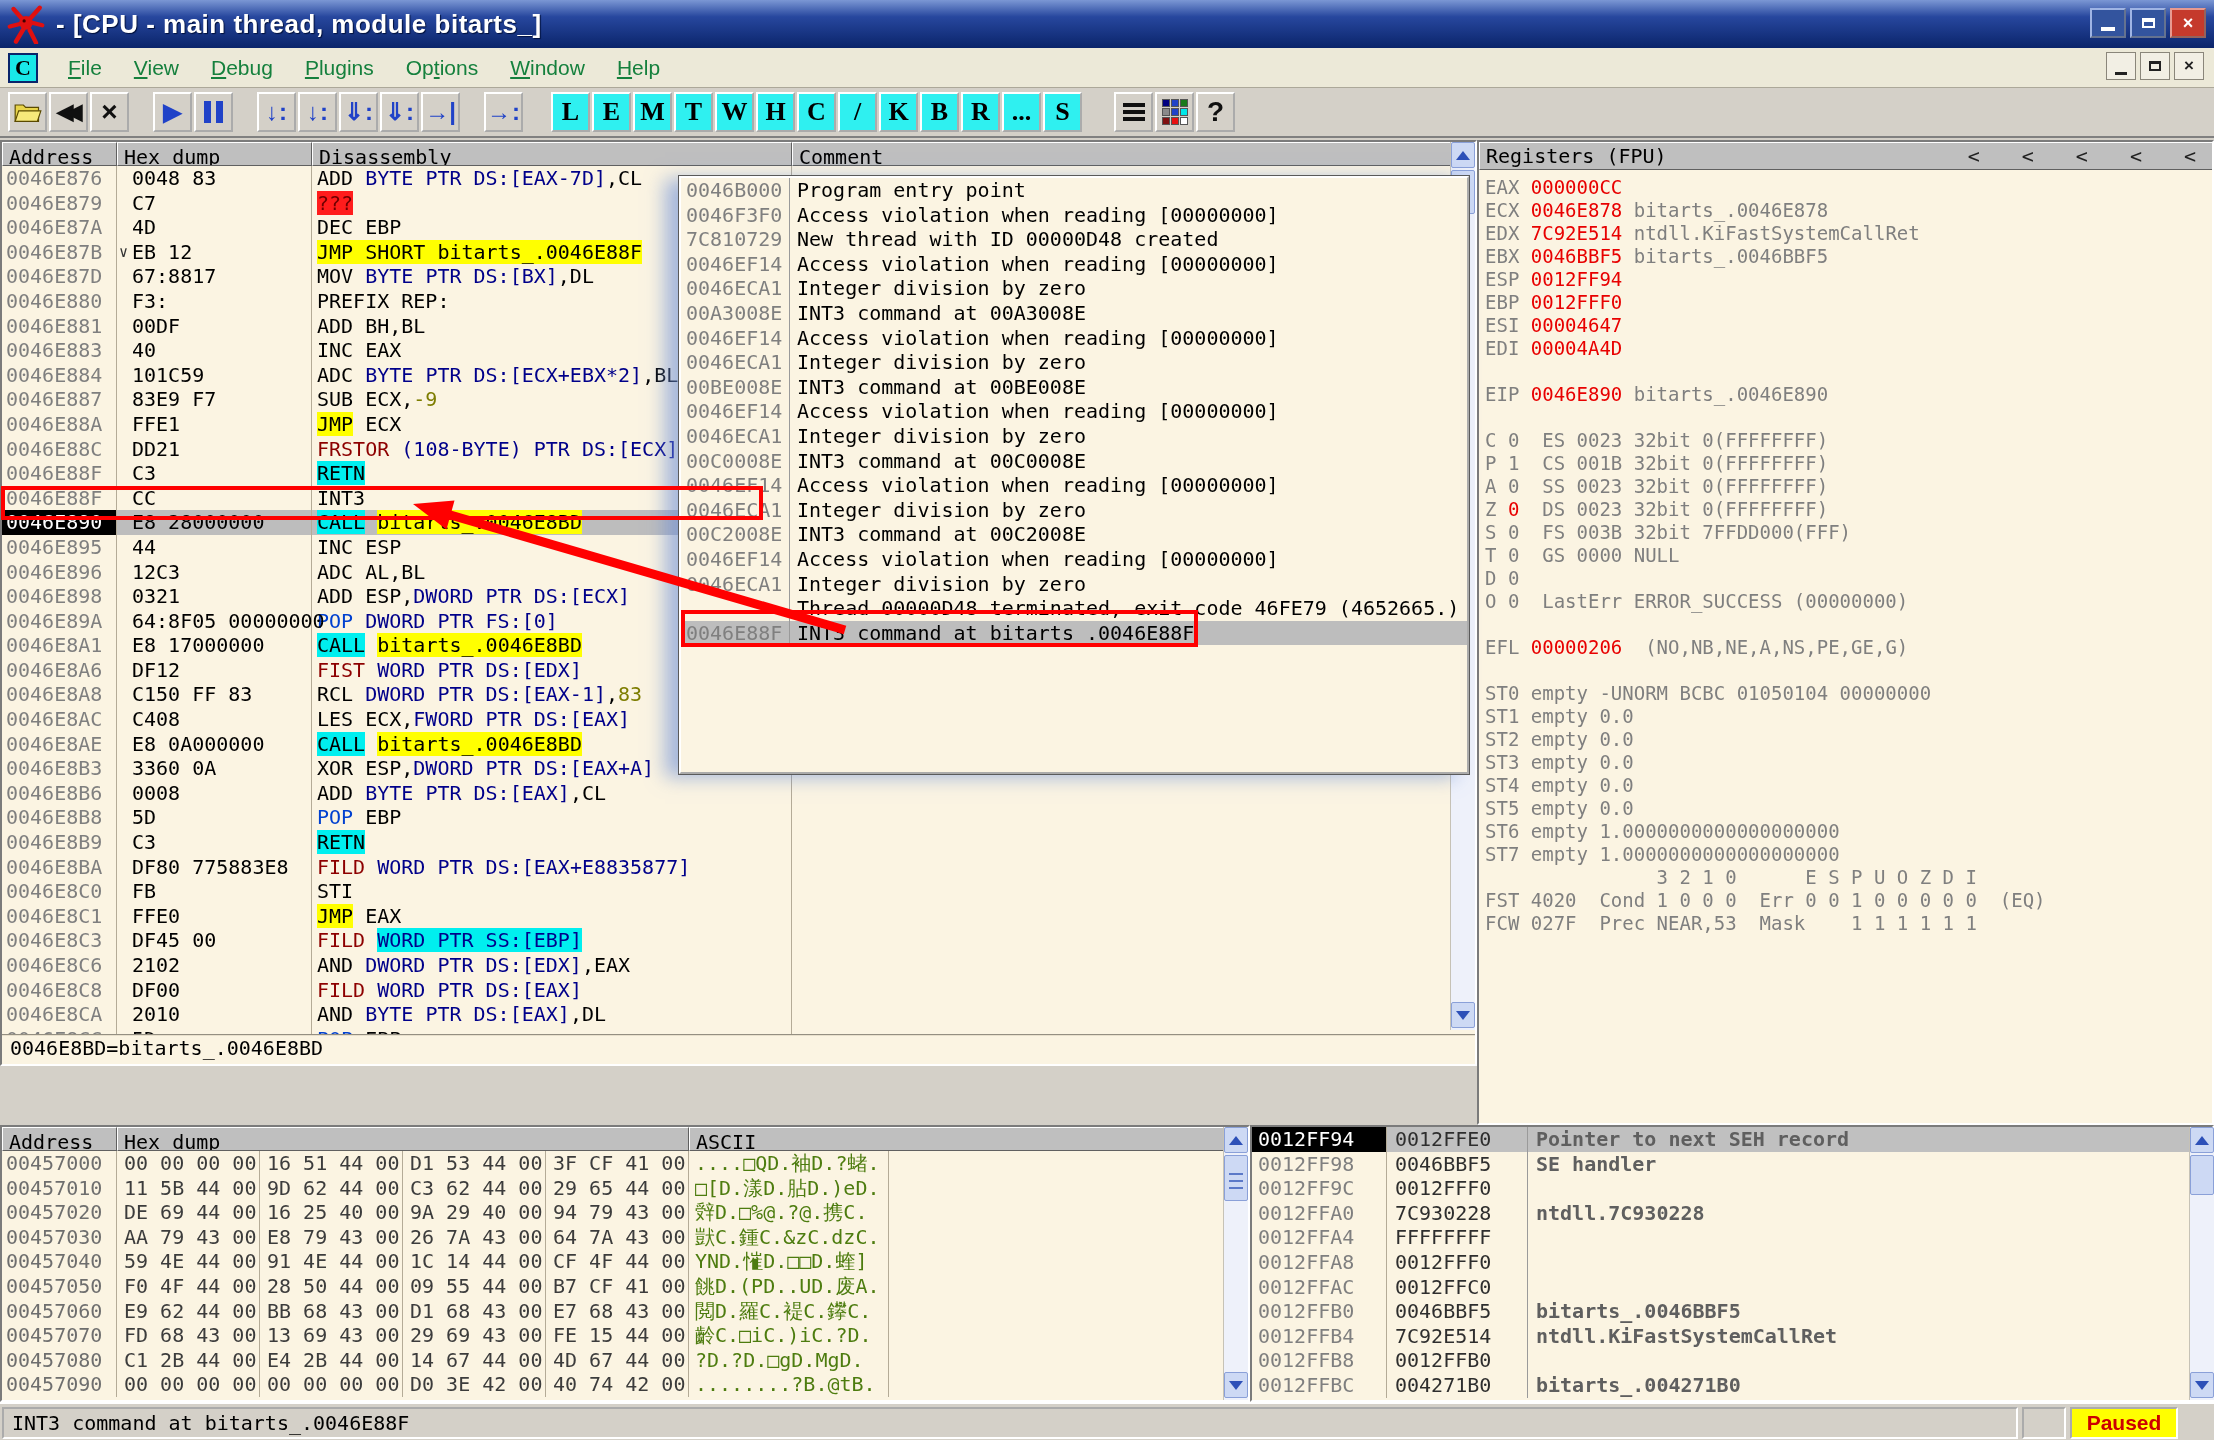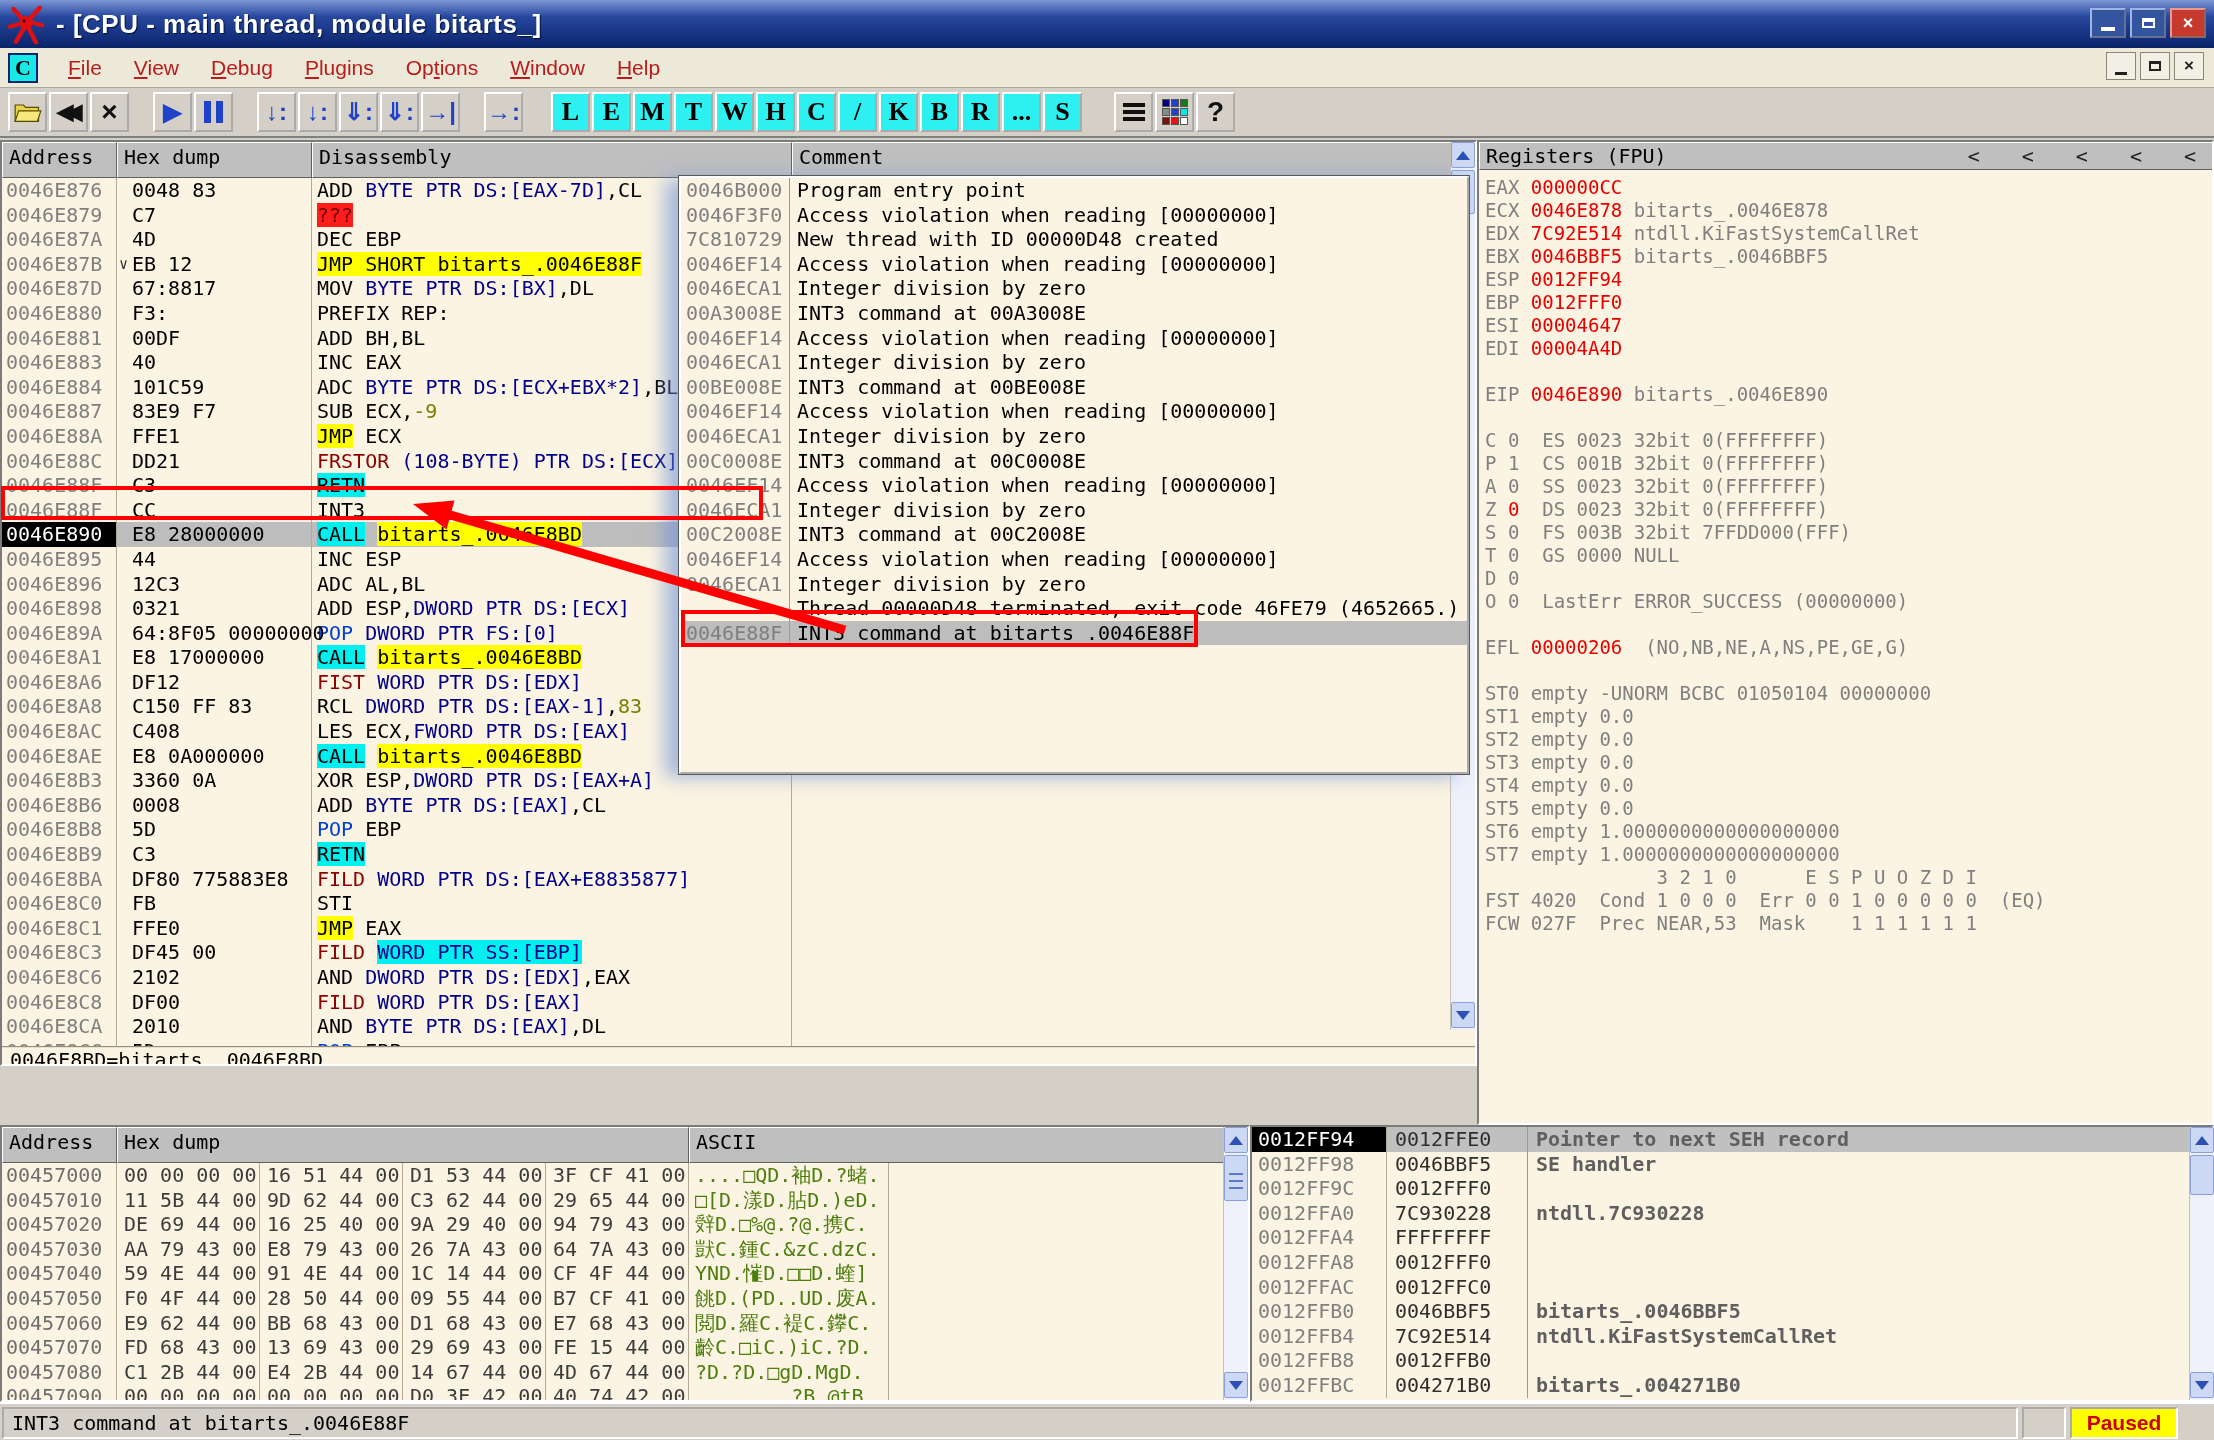--- a/index.html
+++ b/index.html
@@ -20,21 +20,21 @@
   .wbtn.close{background:#c53a2c;border:2px outset #e89a90;}
   .wbtn .restore-glyph{width:13px;height:10px;border:2px solid #fff;border-top-width:4px;display:block;}
   .wbtn .min-glyph{width:14px;height:4px;background:#fff;display:block;margin-top:12px;}
 
   
   #menubar{position:absolute;left:0;top:48px;width:2214px;height:40px;background:#ece9d8;
     border-bottom:1px solid #aca899;display:flex;align-items:center;}
   #child-icon{width:30px;height:30px;margin:0 14px 0 8px;background:#19e8e8;border:2px solid #0a246a;
     color:#000;font-family:"Liberation Serif",serif;font-weight:bold;font-size:22px;
     display:flex;align-items:center;justify-content:center;}
-  .menu-item{padding:4px 16px;font-size:21px;color:#b91c1c;}
+  .menu-item{padding:4px 16px;font-size:21px;color:#15803d;}
   .menu-item .acc{text-decoration:underline;}
   #mdibtns{position:absolute;right:10px;top:4px;display:flex;gap:4px;}
   .mdib{width:30px;height:28px;border:1px solid #8a867a;background:#f2efe4;display:flex;align-items:center;justify-content:center;color:#222;font-size:17px;font-weight:bold;}
   .mdib .min-g{width:12px;height:3px;background:#222;margin-top:14px;}
   .mdib .res-g{width:12px;height:10px;border:2px solid #222;border-top-width:3px;}
 
   
   #toolbar{position:absolute;left:0;top:88px;width:2214px;height:50px;background:#d4d0c8;
     border-bottom:2px solid #808080;display:flex;align-items:center;}
   .tbtn{width:39px;height:40px;border:2px outset #fff;background:#d4d0c8;margin-right:2px;
@@ -52,21 +52,21 @@
   .grid3{display:grid;grid-template-columns:repeat(3,8px);grid-template-rows:repeat(3,8px);gap:1px;}
   .bars{display:flex;flex-direction:column;gap:3px;}
   .bars i{display:block;width:22px;height:4px;background:#101010;}
   .bars i:before{content:"";}
   .pausebars{display:flex;gap:5px;}
   .pausebars i{display:block;width:7px;height:22px;background:#2042c8;}
 
   
   .panel{position:absolute;background:#fbf4e2;border-top:2px solid #7b7b7b;border-left:2px solid #7b7b7b;
     border-bottom:2px solid #fff;border-right:2px solid #fff;overflow:hidden;}
-  .hdrrow{display:flex;height:36px;background:#0f172a;}
+  .hdrrow{display:flex;height:24px;background:#0f172a;}
   .hdrcell{font-size:20px;color:#000;padding:2px 6px;background:#bfbfbf;
     border-top:1px solid #fff;border-left:1px solid #fff;border-right:1px solid #606060;border-bottom:1px solid #606060;
     white-space:pre;overflow:hidden;}
   .row24{height:24.6px;line-height:24.6px;display:flex;white-space:pre;font-size:20px;}
   .cdiv{border-right:1px solid #b4ab97;}
 
   
   #disasm-panel{left:0;top:140px;width:1477px;height:926px;}
   #disasm-rows{position:relative;height:868px;overflow:hidden;}
   .c.a{width:115px;color:#7f7f7f;padding-left:4px;flex:none;}

